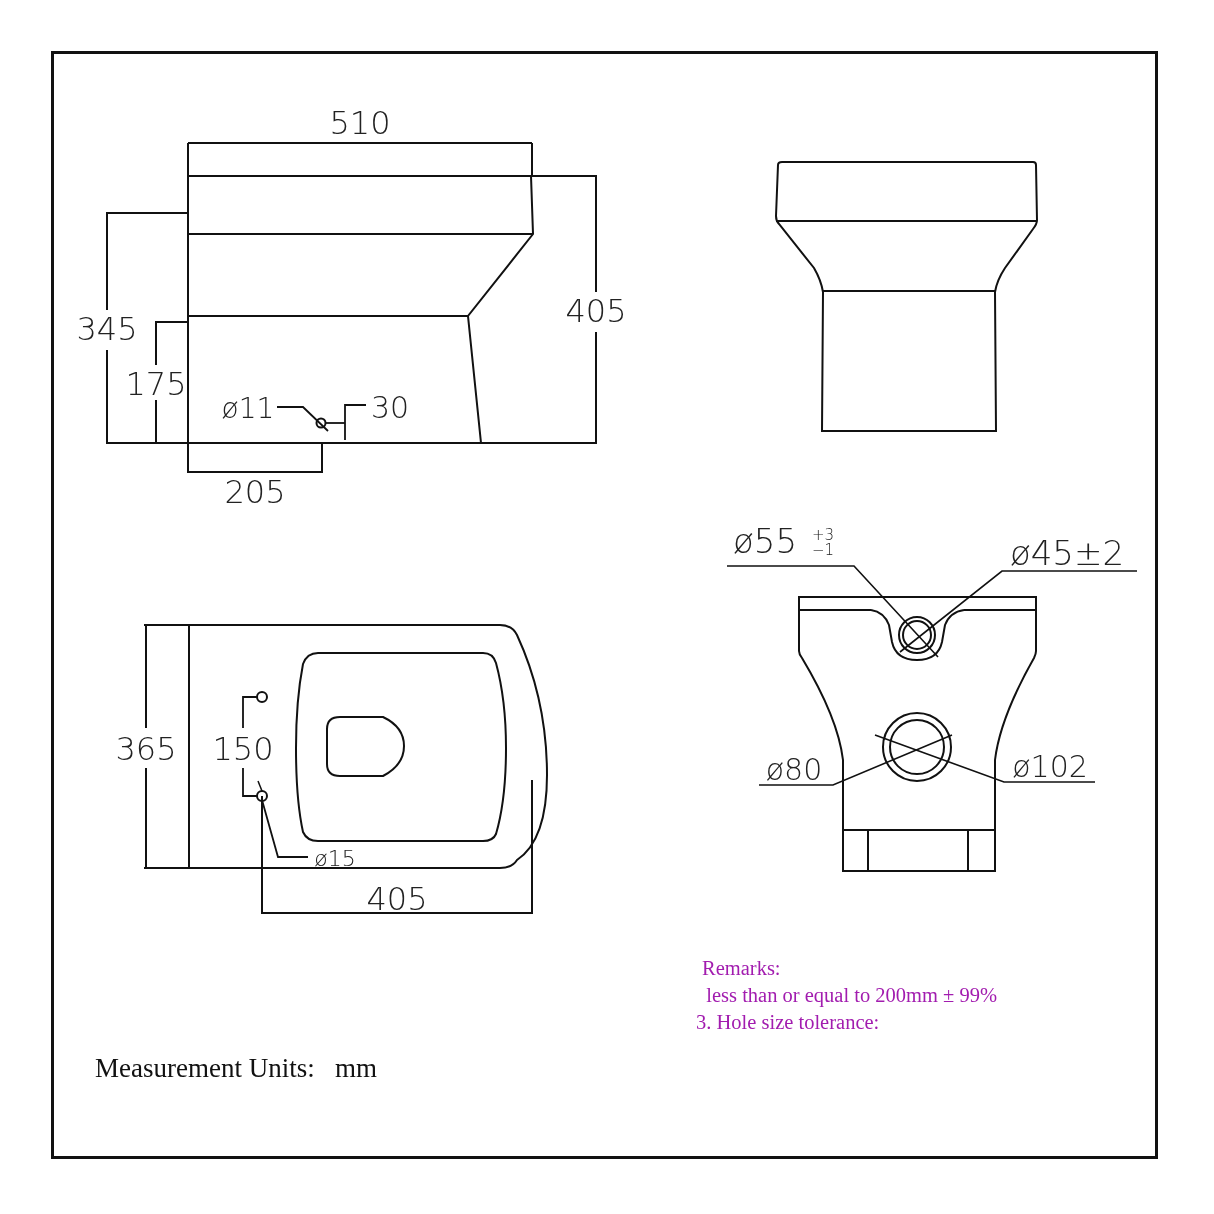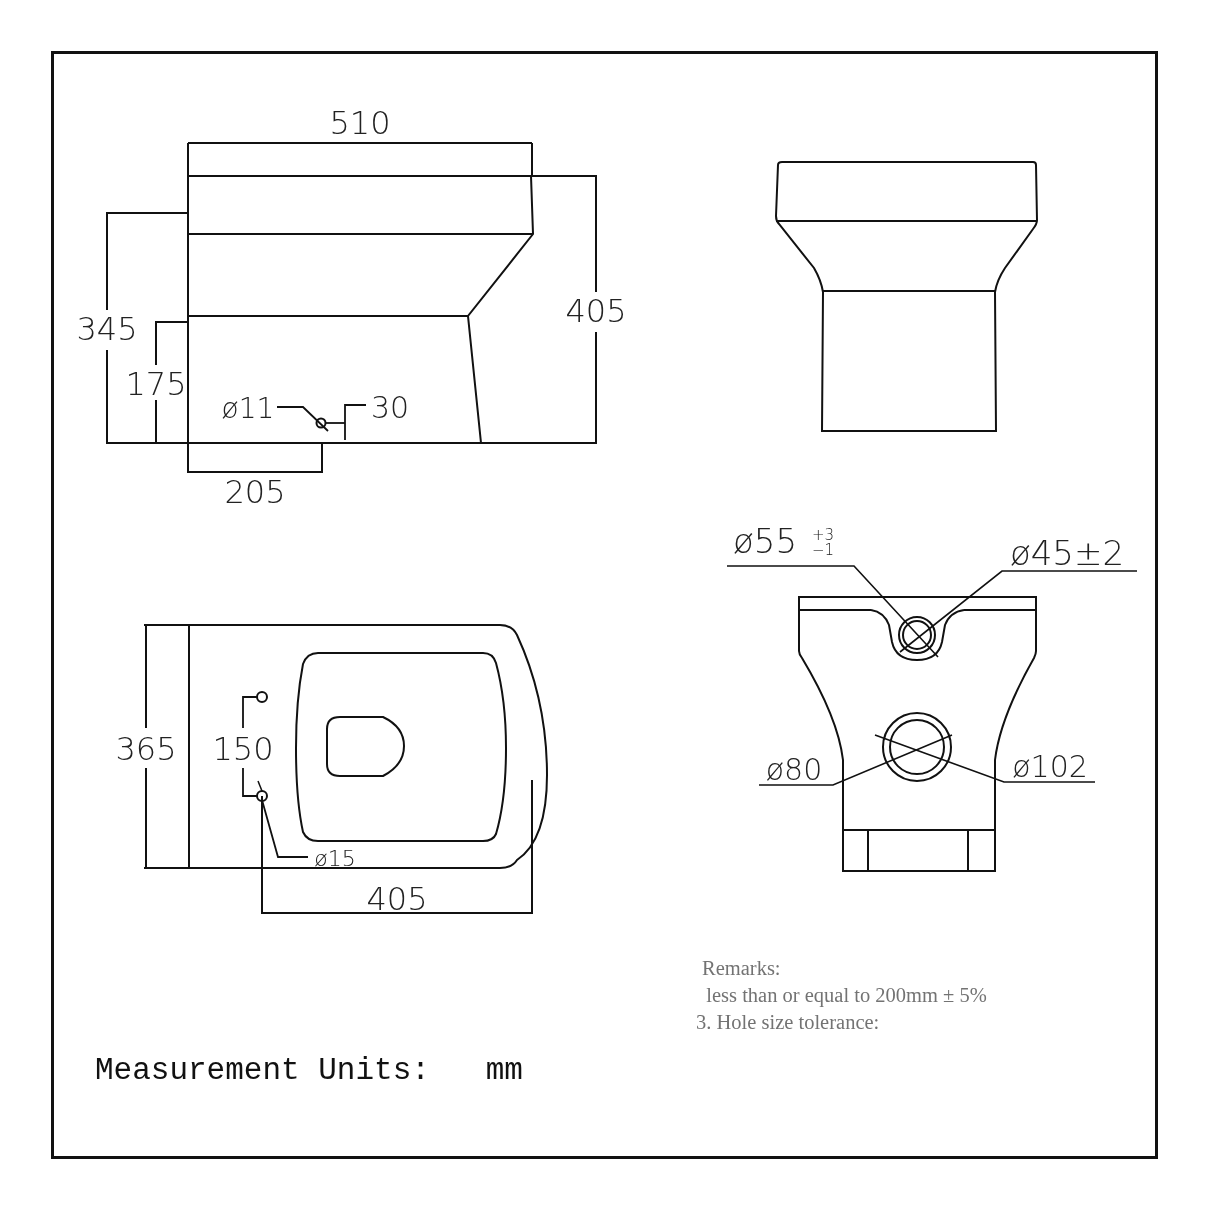--- a/index.html
+++ b/index.html
@@ -7,26 +7,26 @@
     .frame {
       position: absolute; left: 51px; top: 51px; width: 1107px; height: 1108px;
       border: 3px solid #111111; box-sizing: border-box;
     }
     svg.drawing { position: absolute; left: 0; top: 0; width: 1214px; height: 1214px; }
     .dim {
       font-family: "DejaVu Sans", sans-serif; font-weight: 200; fill: #222222;
     }
     .remarks {
       position: absolute; left: 696px; top: 955px;
-      font-family: "Liberation Serif", serif; font-size: 20.5px; line-height: 27px; color: #737373;
+      font-family: "Liberation Serif", serif; font-size: 20.5px; line-height: 27px; color: #a21caf;
     }
     .remarks div { white-space: pre; }
     .units {
       position: absolute; left: 95px; top: 1053px;
-      font-family: Liberation Mono, monospace; font-size: 31px; color: #111; white-space: pre;
+      font-family: Liberation Serif, serif; font-size: 27px; color: #111; white-space: pre;
     }
   </style>
 </head>
 <body>
 
 <div class="frame"></div>
 
 <svg class="drawing" viewBox="0 0 1214 1214" xmlns="http://www.w3.org/2000/svg" fill="none" stroke="#111111" stroke-width="2">
 
   <g>
@@ -130,15 +130,15 @@
     <text class="dim" x="1067" y="565" font-size="34" text-anchor="middle" stroke="none">ø45±2</text>
     <text class="dim" x="794" y="780" font-size="30" text-anchor="middle" stroke="none">ø80</text>
     <text class="dim" x="1050" y="777" font-size="30" text-anchor="middle" stroke="none">ø102</text>
   </g>
 </svg>
 
 <div class="units"><span>Measurement Units:</span>   <span>mm</span></div>
 
 <div class="remarks">
   <div style="padding-left:6px">Remarks:</div>
-  <div>  less than or equal to 200mm ± 5%</div>
+  <div>  less than or equal to 200mm ± 99%</div>
   <div>3. Hole size tolerance:</div>
 </div>
 
 </body></html>

